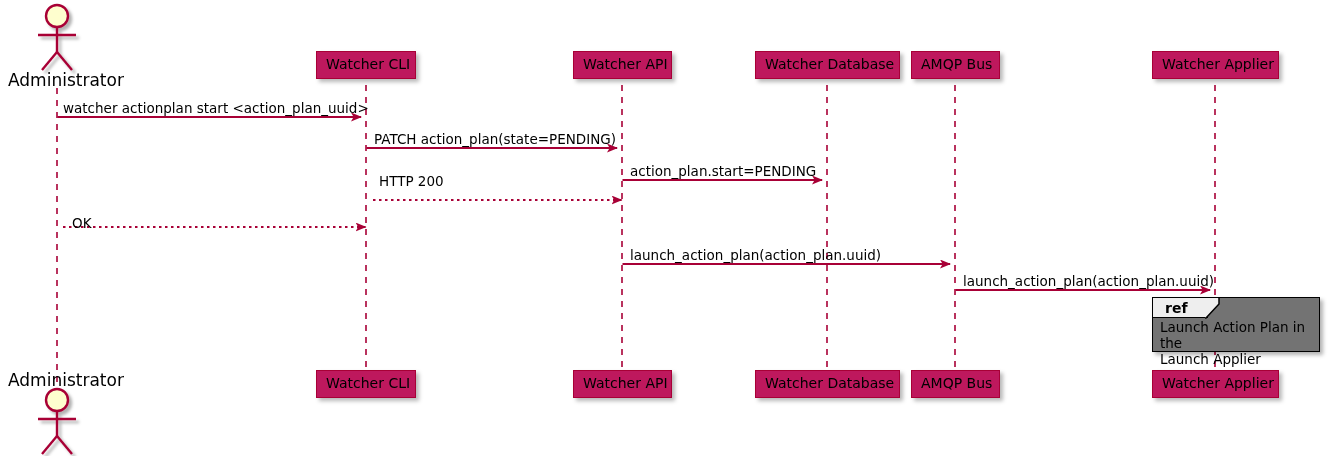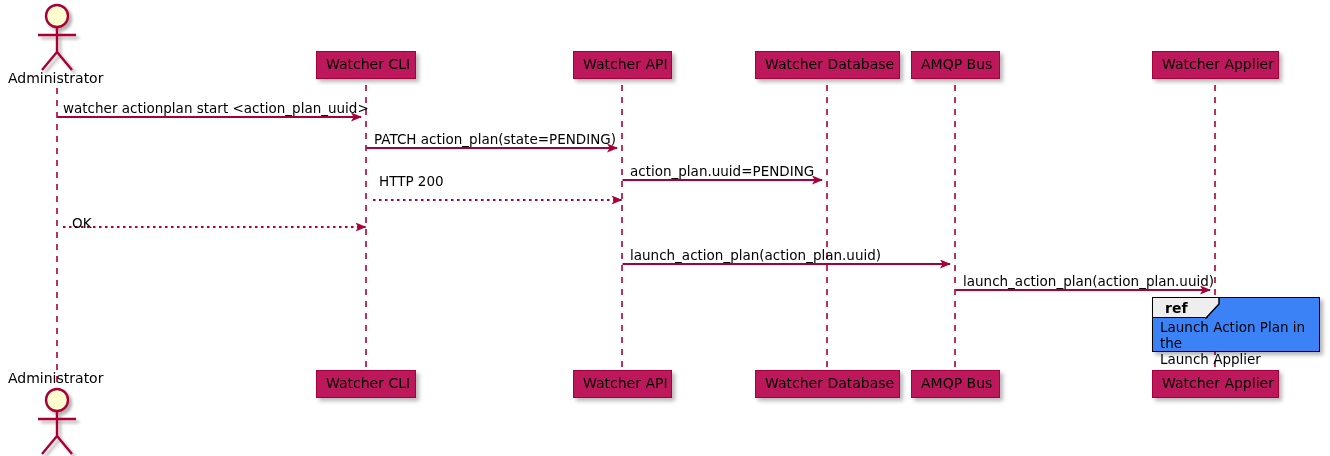--- a/index.html
+++ b/index.html
@@ -36,36 +36,36 @@
     font-size: 14px;
     line-height: 15px;
     text-align: center;
     white-space: nowrap;
     box-sizing: border-box;
     padding: 5px 9px 6px 9px;
   }
   
   .actor-label {
     position: absolute;
-    font-size: 14px;
+    font-size: 17px;
     color: #000000;
     white-space: nowrap;
   }
   
   .msg-label {
     position: absolute;
     font-size: 13.5px;
     color: #000000;
     white-space: nowrap;
     line-height: 16px;
   }
   
   .ref-box {
     position: absolute;
-    background: #3b82f6;
+    background: #737373;
     border: 1.5px solid #000000;
     box-shadow: 3px 3px 4px rgba(0,0,0,0.30);
     box-sizing: border-box;
   }
   .ref-tab {
     position: absolute;
     left: 0; top: 0;
     height: 19px;
     background: #EEEEEE;
     border-right: 1.5px solid #000000;
@@ -170,21 +170,21 @@
   </div>
   <div class="pbox" style="left:1152px; top:370px; width:127px;">
     <span>Watcher Applier</span>
   </div>
 
   <div class="actor-label" style="left:8px; top:70px;">Administrator</div>
   <div class="actor-label" style="left:8px; top:370px;">Administrator</div>
 
   <div class="msg-label" style="left:374px; top:131px;">PATCH action_plan(state=PENDING)</div>
   <div class="msg-label" style="left:63px; top:100px;">watcher actionplan start &lt;action_plan_uuid&gt;</div>
-  <div class="msg-label" style="left:630px; top:163px;">action_plan.uuid=PENDING</div>
+  <div class="msg-label" style="left:630px; top:163px;">action_plan.start=PENDING</div>
   <div class="msg-label" style="left:379px; top:173px;text-align:center;">HTTP 200</div>
   <div class="msg-label" style="left:72px; top:215px;">OK</div>
   <div class="msg-label" style="left:630px; top:247px;">launch_action_plan(action_plan.uuid)</div>
   <div class="msg-label" style="left:963px; top:273px;">launch_action_plan(action_plan.uuid)</div>
 
   <div class="ref-box" style="left:1152px; top:297px; width:168px; height:55px;">
     <div class="ref-tab" style="width:54px;"></div>
     <svg style="position:absolute; left:52px; top:0;" width="16" height="21" viewBox="0 0 16 21" xmlns="http://www.w3.org/2000/svg">
       <path d="M0,0 L14,0 L14,6 L1,20 L0,20 Z" fill="#EEEEEE" stroke="none"></path>
       <path d="M14,0 L14,6 L1,20 L0,20" fill="none" stroke="#000000" stroke-width="1.5"></path>

